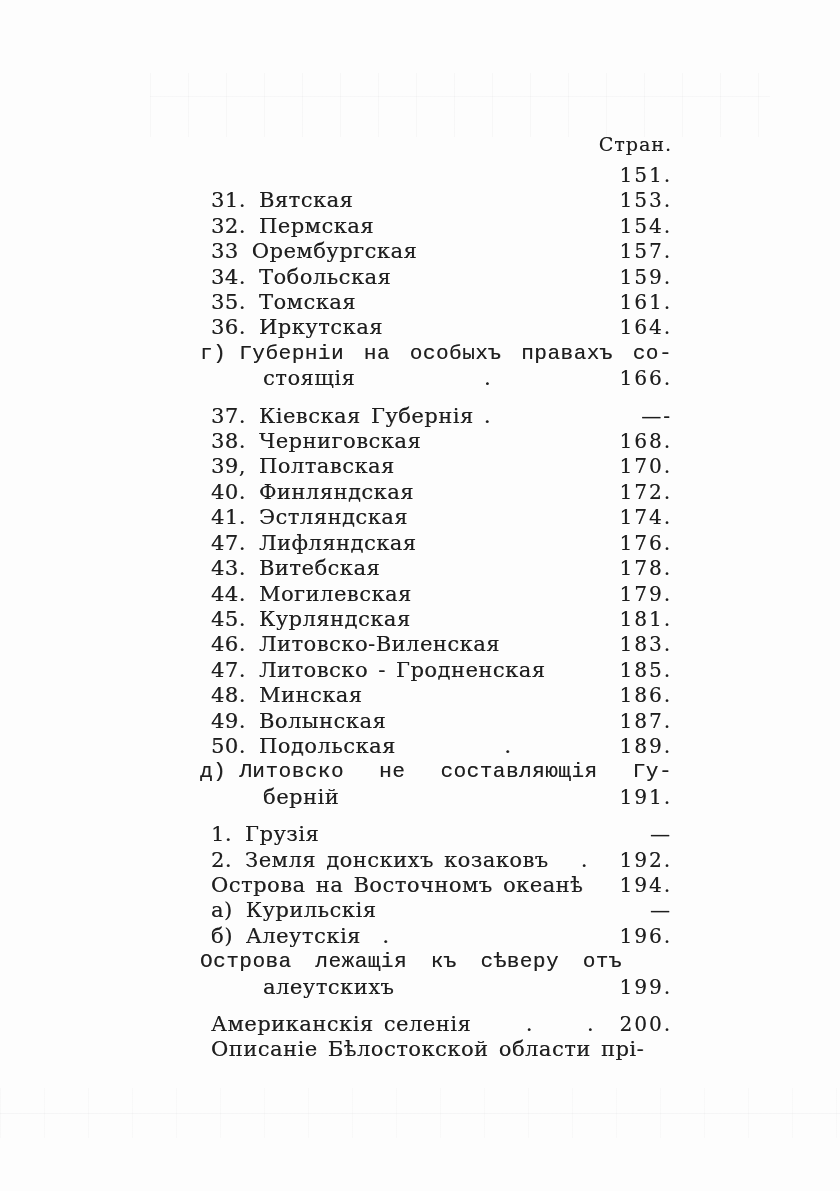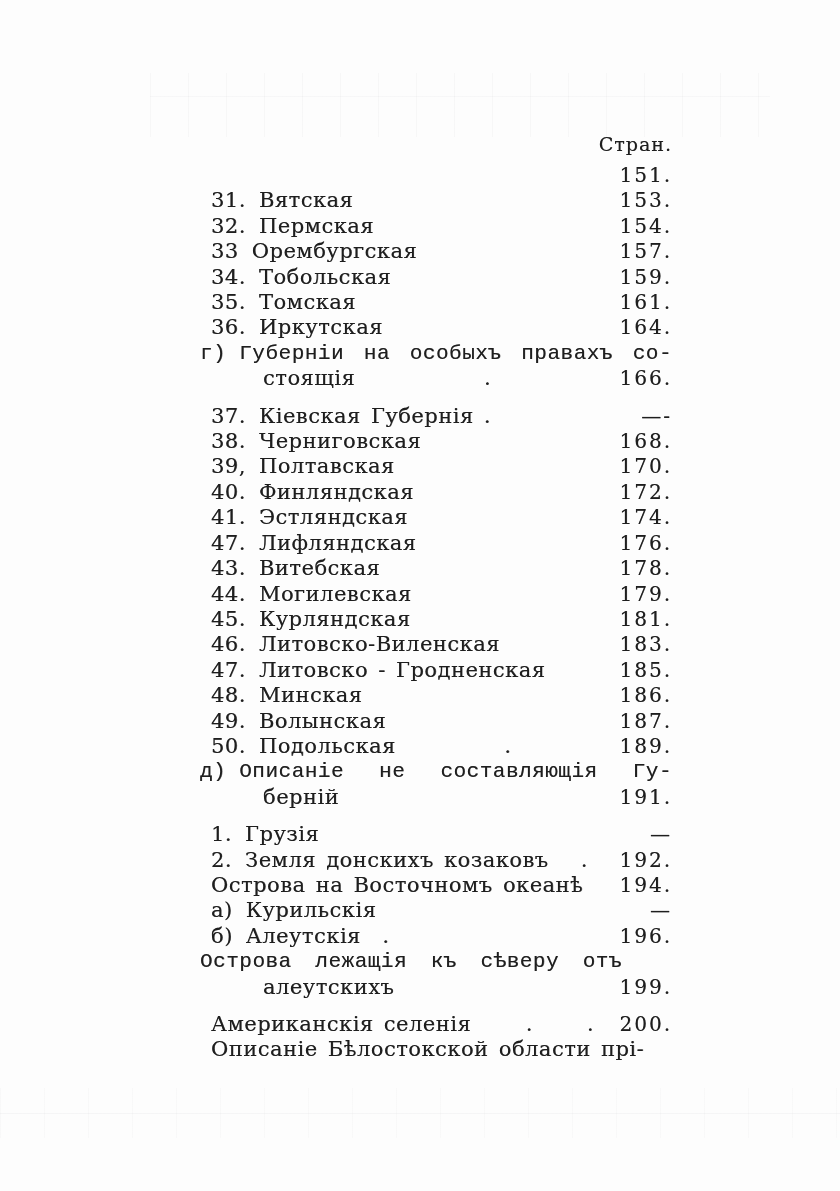--- a/index.html
+++ b/index.html
@@ -204,21 +204,21 @@
           <span class="left"><span class="num">49.</span><span class="title">Волынская</span></span>
           <span class="mid"></span>
           <span class="page-num">187.</span>
         </div>
         <div class="row">
           <span class="left"><span class="num">50.</span><span class="title">Подольская</span></span>
           <span class="mid">.</span>
           <span class="page-num">189.</span>
         </div>
         <div class="row justify">
-          <span class="left"><span class="num">д)</span><span class="title">Описаніе не составляющія Гу-</span></span>
+          <span class="left"><span class="num">д)</span><span class="title">Литовско не составляющія Гу-</span></span>
         </div>
         <div class="row indent">
           <span class="left"><span class="num"></span><span class="title">берній</span></span>
           <span class="mid"></span>
           <span class="page-num">191.</span>
         </div>
         <div class="row gap">
           <span class="left"><span class="num">1.</span><span class="title">Грузія</span></span>
           <span class="mid"></span>
           <span class="page-num">—</span>

